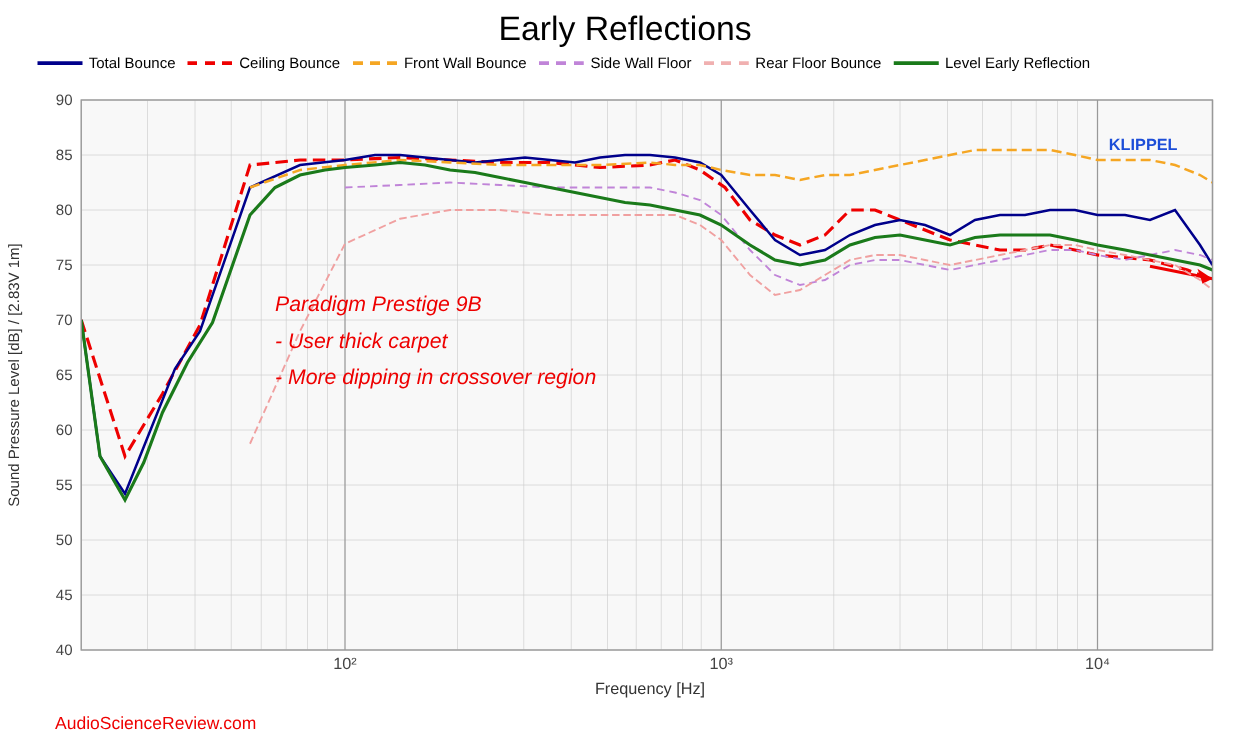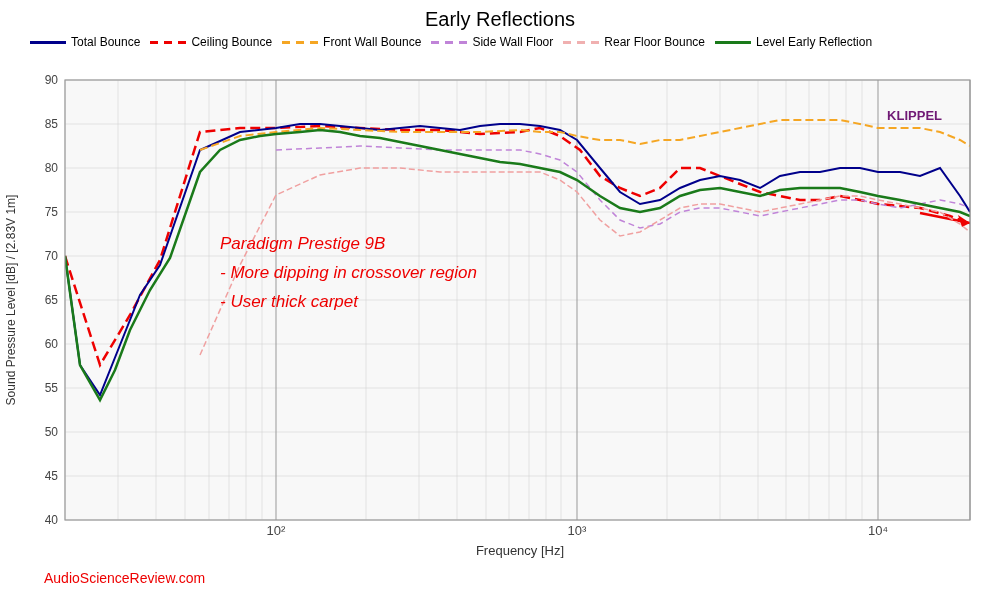--- a/index.html
+++ b/index.html
@@ -11,21 +11,21 @@
       overflow: hidden;
     }
     .chart-container {
       width: 1000px;
       height: 600px;
       position: relative;
       background: #fff;
     }
     .chart-title {
       text-align: center;
-      font-size: 20px;
+      font-size: 27px;
       font-weight: normal;
       padding-top: 8px;
       color: #000;
     }
     .legend {
       display: flex;
       flex-wrap: wrap;
       padding: 4px 30px;
       gap: 2px 10px;
       font-size: 12px;
@@ -39,21 +39,21 @@
       position: absolute;
       color: #e00;
       font-size: 17px;
       font-style: italic;
       left: 220px;
       top: 230px;
       line-height: 1.7;
     }
     .klippel-label {
       position: absolute;
-      color: #701a75;
+      color: #1d4ed8;
       font-size: 13px;
       font-weight: bold;
       right: 58px;
       top: 108px;
       text-align: right;
     }
     .watermark {
       position: absolute;
       bottom: 14px;
       left: 44px;
@@ -417,18 +417,18 @@
     </g>
 
     <rect x="65" y="5" width="905" height="440" fill="none" stroke="#999" stroke-width="1"></rect>
 
   </svg>
 
   <div class="klippel-label">KLIPPEL</div>
 
   <div class="annotation-text">
     <div>Paradigm Prestige 9B</div>
+    <div>- User thick carpet</div>
     <div>- More dipping in crossover region</div>
-    <div>- User thick carpet</div>
   </div>
 
   <div class="watermark">AudioScienceReview.com</div>
 </div>
 
 </body></html>

